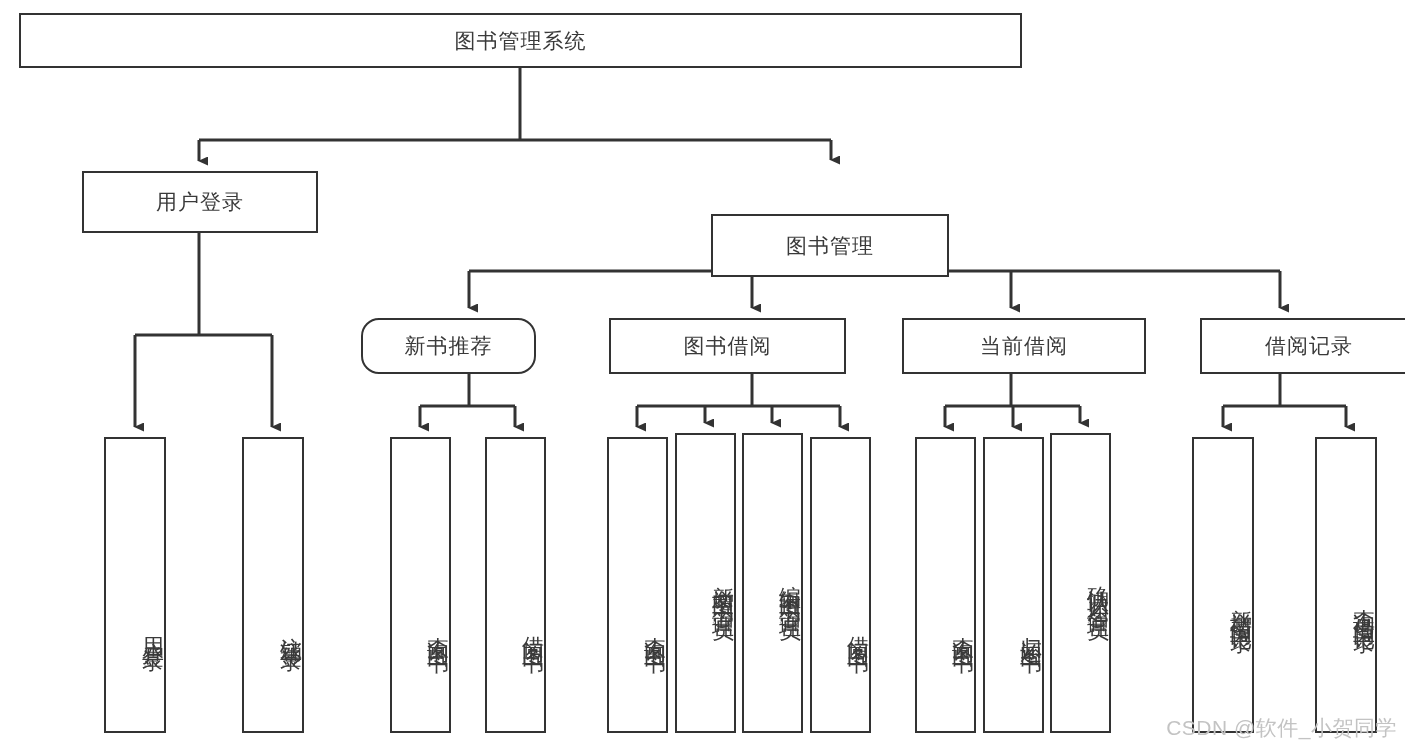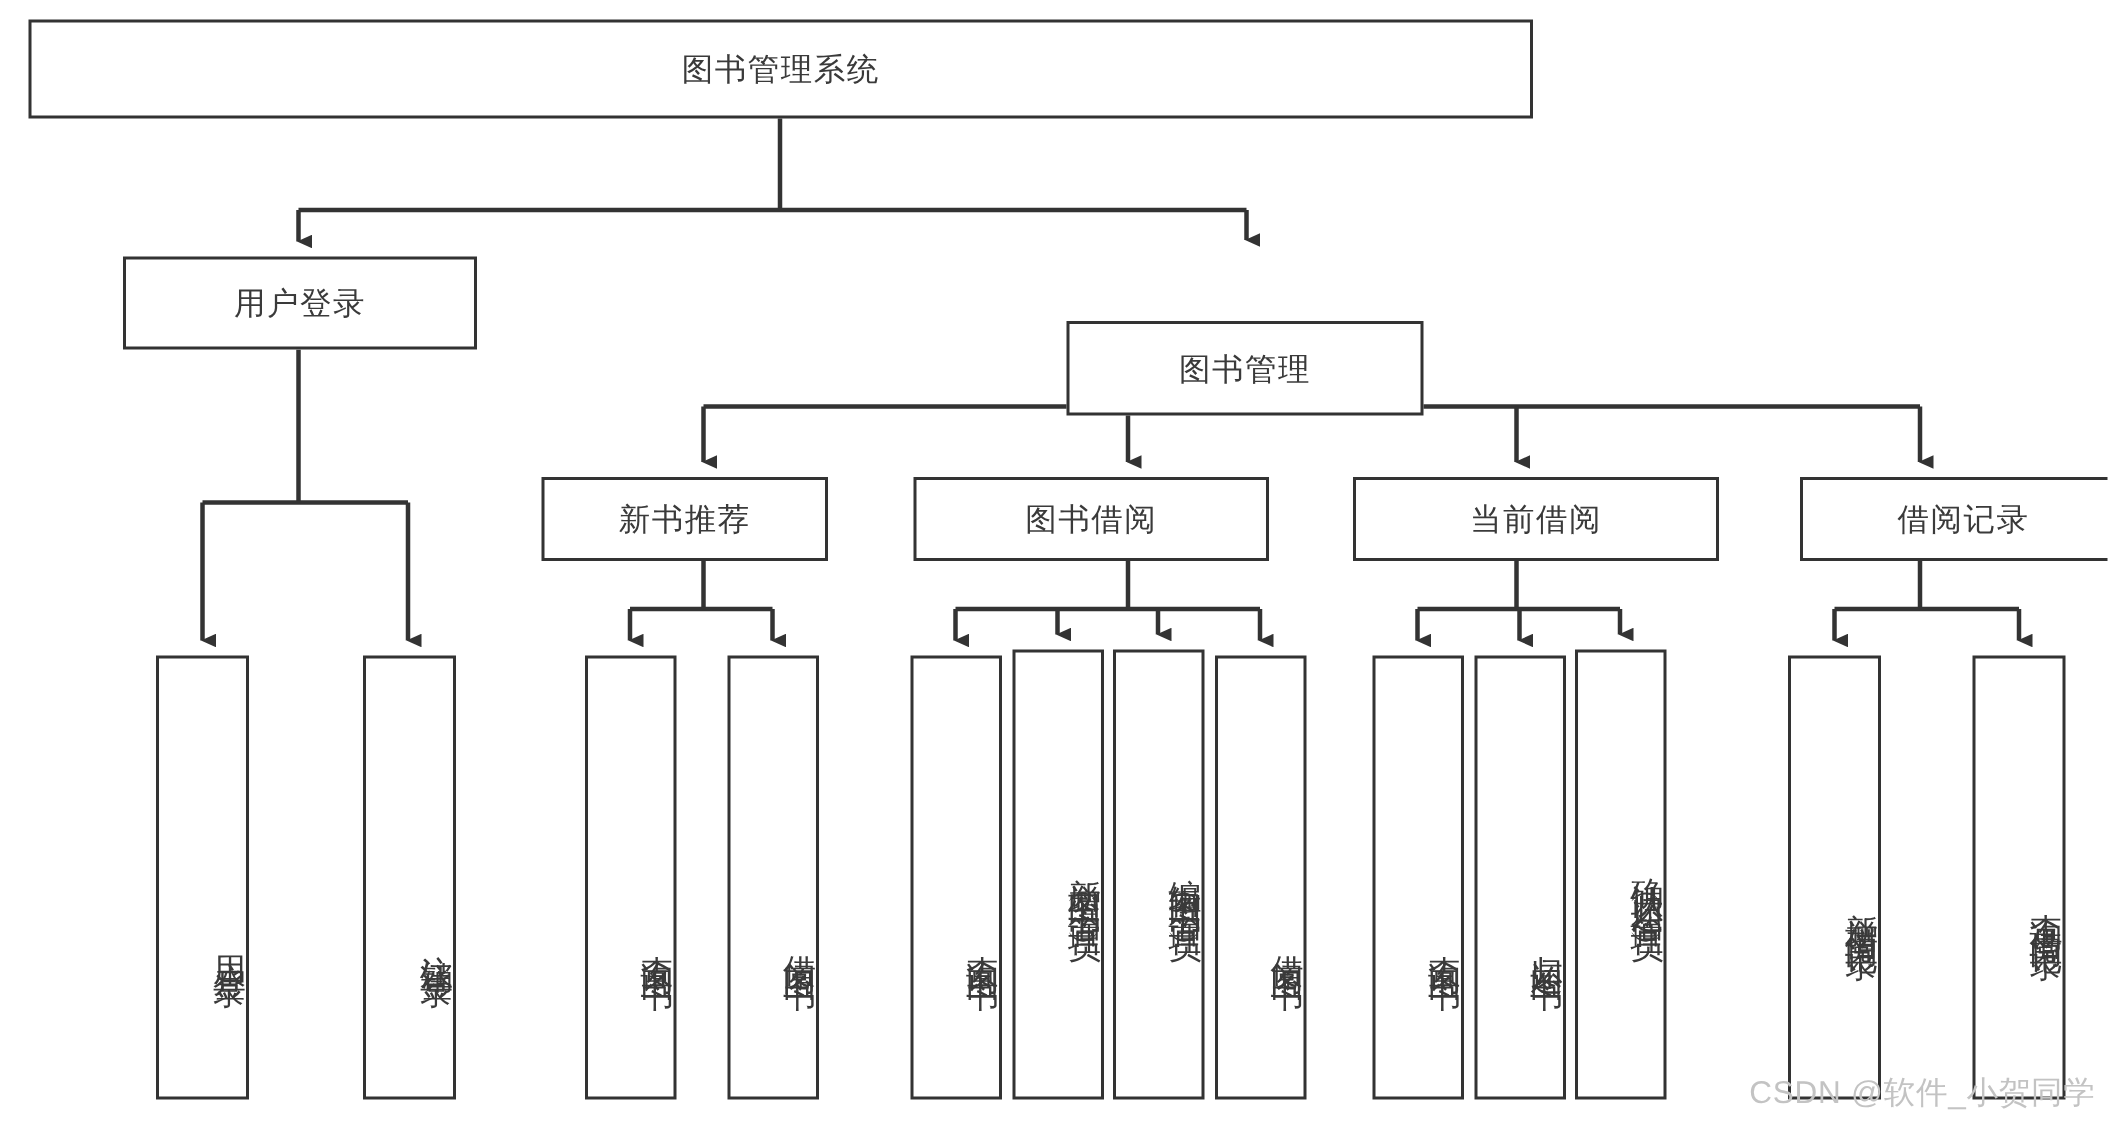--- a/index.html
+++ b/index.html
@@ -118,30 +118,30 @@
       <path d="M 1080,406 L 1080,423" marker-end="url(#arrowhead)"></path>
 
       <path d="M 1280,374 L 1280,406"></path>
       <path d="M 1223,406 L 1346,406"></path>
       <path d="M 1223,406 L 1223,427" marker-end="url(#arrowhead)"></path>
       <path d="M 1346,406 L 1346,427" marker-end="url(#arrowhead)"></path>
     </g>
   </svg>
 
   <div id="nodes-layer">
-      <div class="node node-h" style="left: 19px; top: 13px; width: 1003px; height: 66px;">
+      <div class="node node-h" style="left: 19px; top: 13px; width: 1003px; height: 55px;">
         <span class="node-label">图书管理系统</span>
       </div>
       <div class="node node-h" style="left: 82px; top: 171px; width: 236px; height: 62px;">
         <span class="node-label">用户登录</span>
       </div>
       <div class="node node-h" style="left: 711px; top: 170px; width: 238px; height: 63px; margin-top: 44px;">
         <span class="node-label">图书管理</span>
       </div>
-      <div class="node node-h" style="left: 361px; top: 318px; width: 191px; height: 56px;">
+      <div class="node node-h" style="left: 361px; top: 318px; width: 175px; height: 56px; border-radius: 18px;">
         <span class="node-label">新书推荐</span>
       </div>
       <div class="node node-h" style="left: 609px; top: 318px; width: 237px; height: 56px;">
         <span class="node-label">图书借阅</span>
       </div>
       <div class="node node-h" style="left: 902px; top: 318px; width: 244px; height: 56px;">
         <span class="node-label">当前借阅</span>
       </div>
       <div class="node node-h" style="left: 1172px; top: 318px; width: 218px; height: 56px; margin-left: 28px;">
         <span class="node-label">借阅记录</span>

